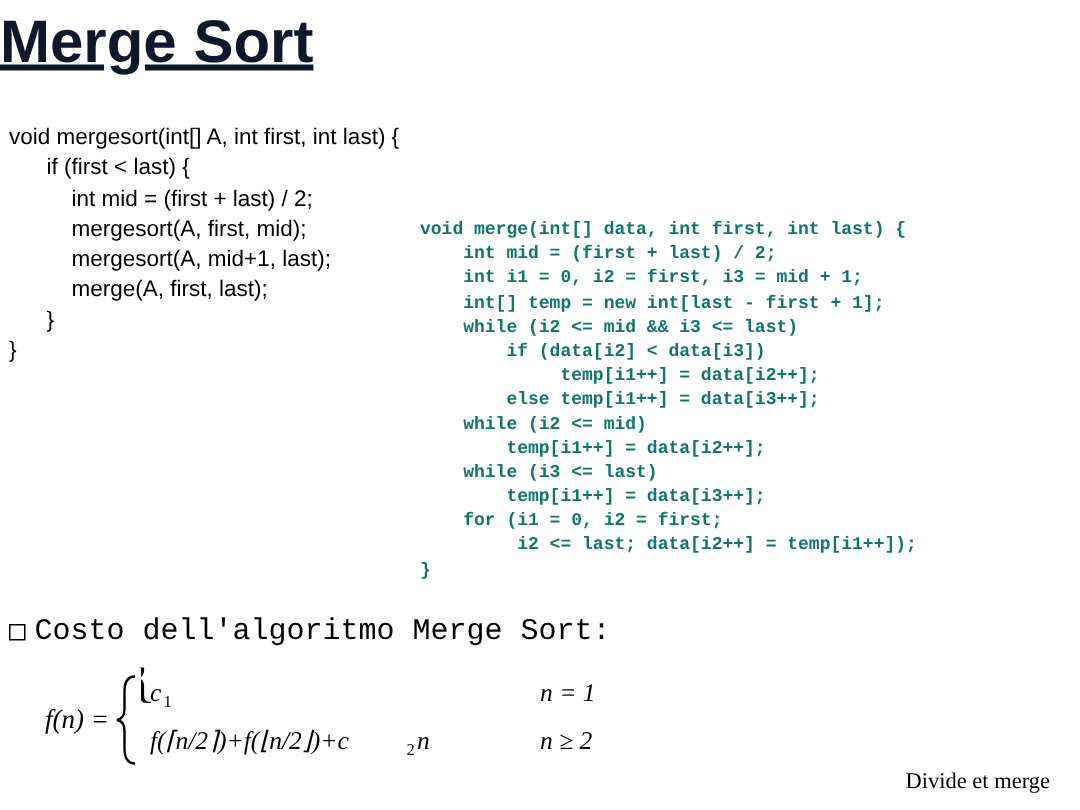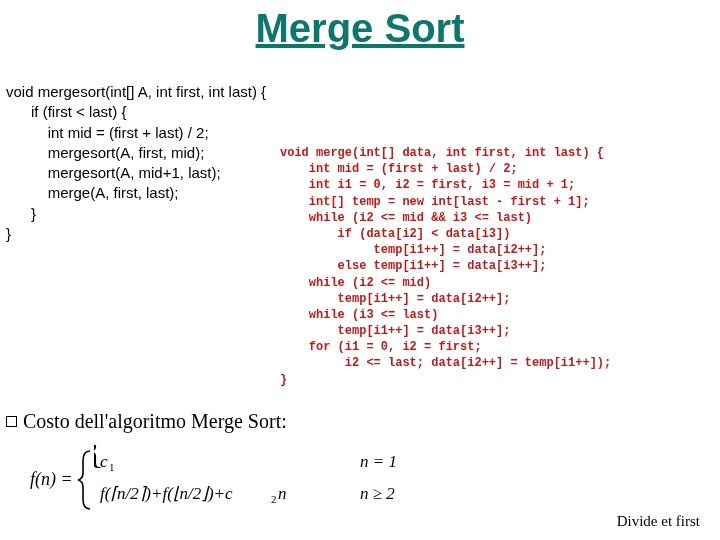--- a/index.html
+++ b/index.html
@@ -5,25 +5,25 @@
   * { margin: 0; padding: 0; box-sizing: border-box; }
   body {
     width: 720px;
     height: 540px;
     background: #fff;
     font-family: Georgia, 'Times New Roman', serif;
     position: relative;
     overflow: hidden;
   }
   .title {
-    text-align: center;
+    text-align: left;
     font-family: 'Comic Sans MS', cursive, sans-serif;
     font-size: 40px;
     text-decoration: underline;
-    color: #0f766e;
+    color: #0f172a;
     margin-top: 6px;
     margin-bottom: 10px;
   }
   .code-left {
     position: absolute;
     top: 82px;
     left: 6px;
     font-family: 'Comic Sans MS', cursive, sans-serif;
     font-size: 15px;
     line-height: 1.35;
@@ -32,38 +32,38 @@
   }
   .code-right {
     position: absolute;
     top: 145px;
     left: 280px;
     font-family: 'Courier New', monospace;
     font-size: 12px;
     font-weight: bold;
     line-height: 1.35;
     white-space: pre;
-    color: #b91c1c;
+    color: #0f766e;
   }
   .costo-row {
     position: absolute;
     top: 410px;
     left: 6px;
     display: flex;
     align-items: center;
     gap: 6px;
   }
   .bullet {
     width: 11px;
     height: 11px;
     border: 1.5px solid #000;
     display: inline-block;
   }
   .costo-text {
-    font-family: Liberation Serif, serif;
+    font-family: Liberation Mono, monospace;
     font-size: 20px;
   }
   .formula {
     position: absolute;
     top: 445px;
     left: 30px;
   }
   .footer {
     position: absolute;
     bottom: 10px;
@@ -118,13 +118,13 @@
     <text x="70" y="22" font-family="Georgia,serif" font-style="italic" font-size="17">c</text>
     <text x="79" y="26" font-family="Georgia,serif" font-size="11">1</text>
     <text x="70" y="54" font-family="Georgia,serif" font-style="italic" font-size="17">f(⌈n/2⌉)+f(⌊n/2⌋)+c</text>
     <text x="241" y="58" font-family="Georgia,serif" font-size="11">2</text>
     <text x="248" y="54" font-family="Georgia,serif" font-style="italic" font-size="17">n</text>
     <text x="330" y="22" font-family="Georgia,serif" font-style="italic" font-size="17">n = 1</text>
     <text x="330" y="54" font-family="Georgia,serif" font-style="italic" font-size="17">n ≥ 2</text>
   </svg>
 </div>
 
-<div class="footer">Divide et first</div>
+<div class="footer">Divide et merge</div>
 
 </body></html>

